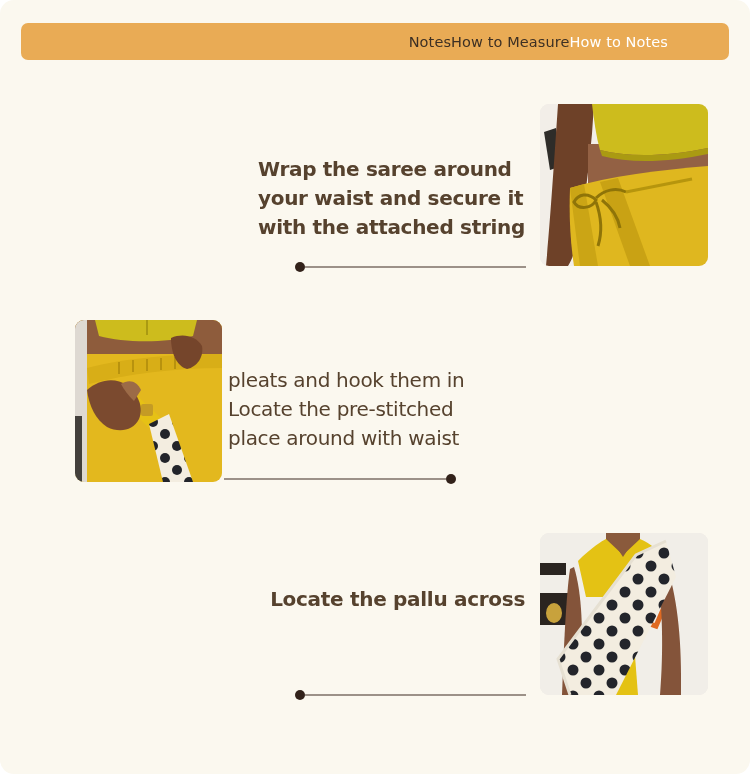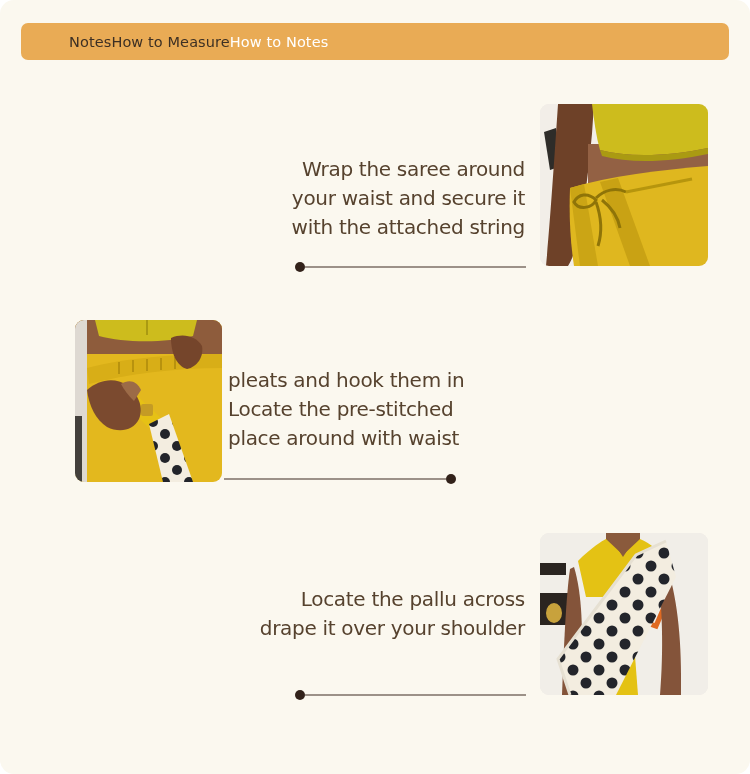--- a/index.html
+++ b/index.html
@@ -3,37 +3,37 @@
 <meta charset="utf-8">
 <style>
   html,body{margin:0;padding:0;background:var(--page-outside,#fff);font-family:"DejaVu Sans","Liberation Sans",sans-serif;}
   .card{
     position:relative;width:750px;height:774px;margin:0 auto;
     background:var(--background,#FBF8EF);border-radius:14px;overflow:hidden;
   }
   .tab-bar{
     position:absolute;left:21px;top:23px;width:708px;height:37px;
     background:var(--tab-bar,#E9AB55);border-radius:7px;
-    display:flex;align-items:center;justify-content:flex-start;
+    display:flex;align-items:center;justify-content:flex-end;
     padding:0 61px 0 48px;box-sizing:border-box;
   }
   .tab{
     font-size:14.5px;color:var(--tab-text,#3D3024);cursor:pointer;
     letter-spacing:.1px;white-space:nowrap;
   }
   .tab.active{color:var(--tab-text-active,#fff);}
   .photo{
     position:absolute;border-radius:9px;overflow:hidden;background:#EFEBE4;
   }
   .photo svg{display:block;width:100%;height:100%;}
   .step-text{
     position:absolute;font-size:20px;line-height:29px;
     color:var(--step-text,#56422E);letter-spacing:-.3px;white-space:nowrap;
   }
-  .step-text.align-right{text-align:right;}
+  .step-text.align-right{font-weight:bold;}
   .rule{
     position:absolute;display:flex;align-items:center;height:10px;
   }
   .rule .dot{width:10px;height:10px;border-radius:50%;background:var(--rule-dot,#32221A);flex:0 0 auto;}
   .rule .line{flex:1;height:2px;background:var(--rule-line,#9C9188);}
   
   #photo-1{left:540px;top:104px;width:168px;height:162px;}
   #text-1{right:225px;top:155px;}
   #rule-1{left:295px;top:262px;width:231px;}
   #photo-2{left:75px;top:320px;width:147px;height:162px;}
@@ -144,20 +144,19 @@
       <rect x="66" y="0" width="34" height="22" fill="#8A5A3C"></rect>
       <path d="M38,28 C52,14 62,8 66,6 L83,22 L100,6 C110,10 122,20 130,32 L124,64 L46,64 Z" fill="#E4C214"></path>
       <polygon points="70,4 83,24 96,4" fill="#8A5A3C"></polygon>
       <polygon points="64,110 94,110 98,162 60,162" fill="#E4C214"></polygon>
       <path d="M30,162 L18,126 L96,22 L126,8 L136,44 L76,162 Z" fill="url(#dots3)"></path>
       <path d="M30,162 L18,126 L96,22 L126,8" fill="none" stroke="#E6E0D2" stroke-width="3"></path>
     </svg>
   </div>
   <div class="step-text align-right" id="text-3">
     <div>Locate the pallu across</div>
-    <div>drape it over your shoulder</div>
   </div>
   <div class="rule" id="rule-3">
     <div class="dot"></div>
     <div class="line"></div>
   </div>
 
 </div>
 
 </body></html>

